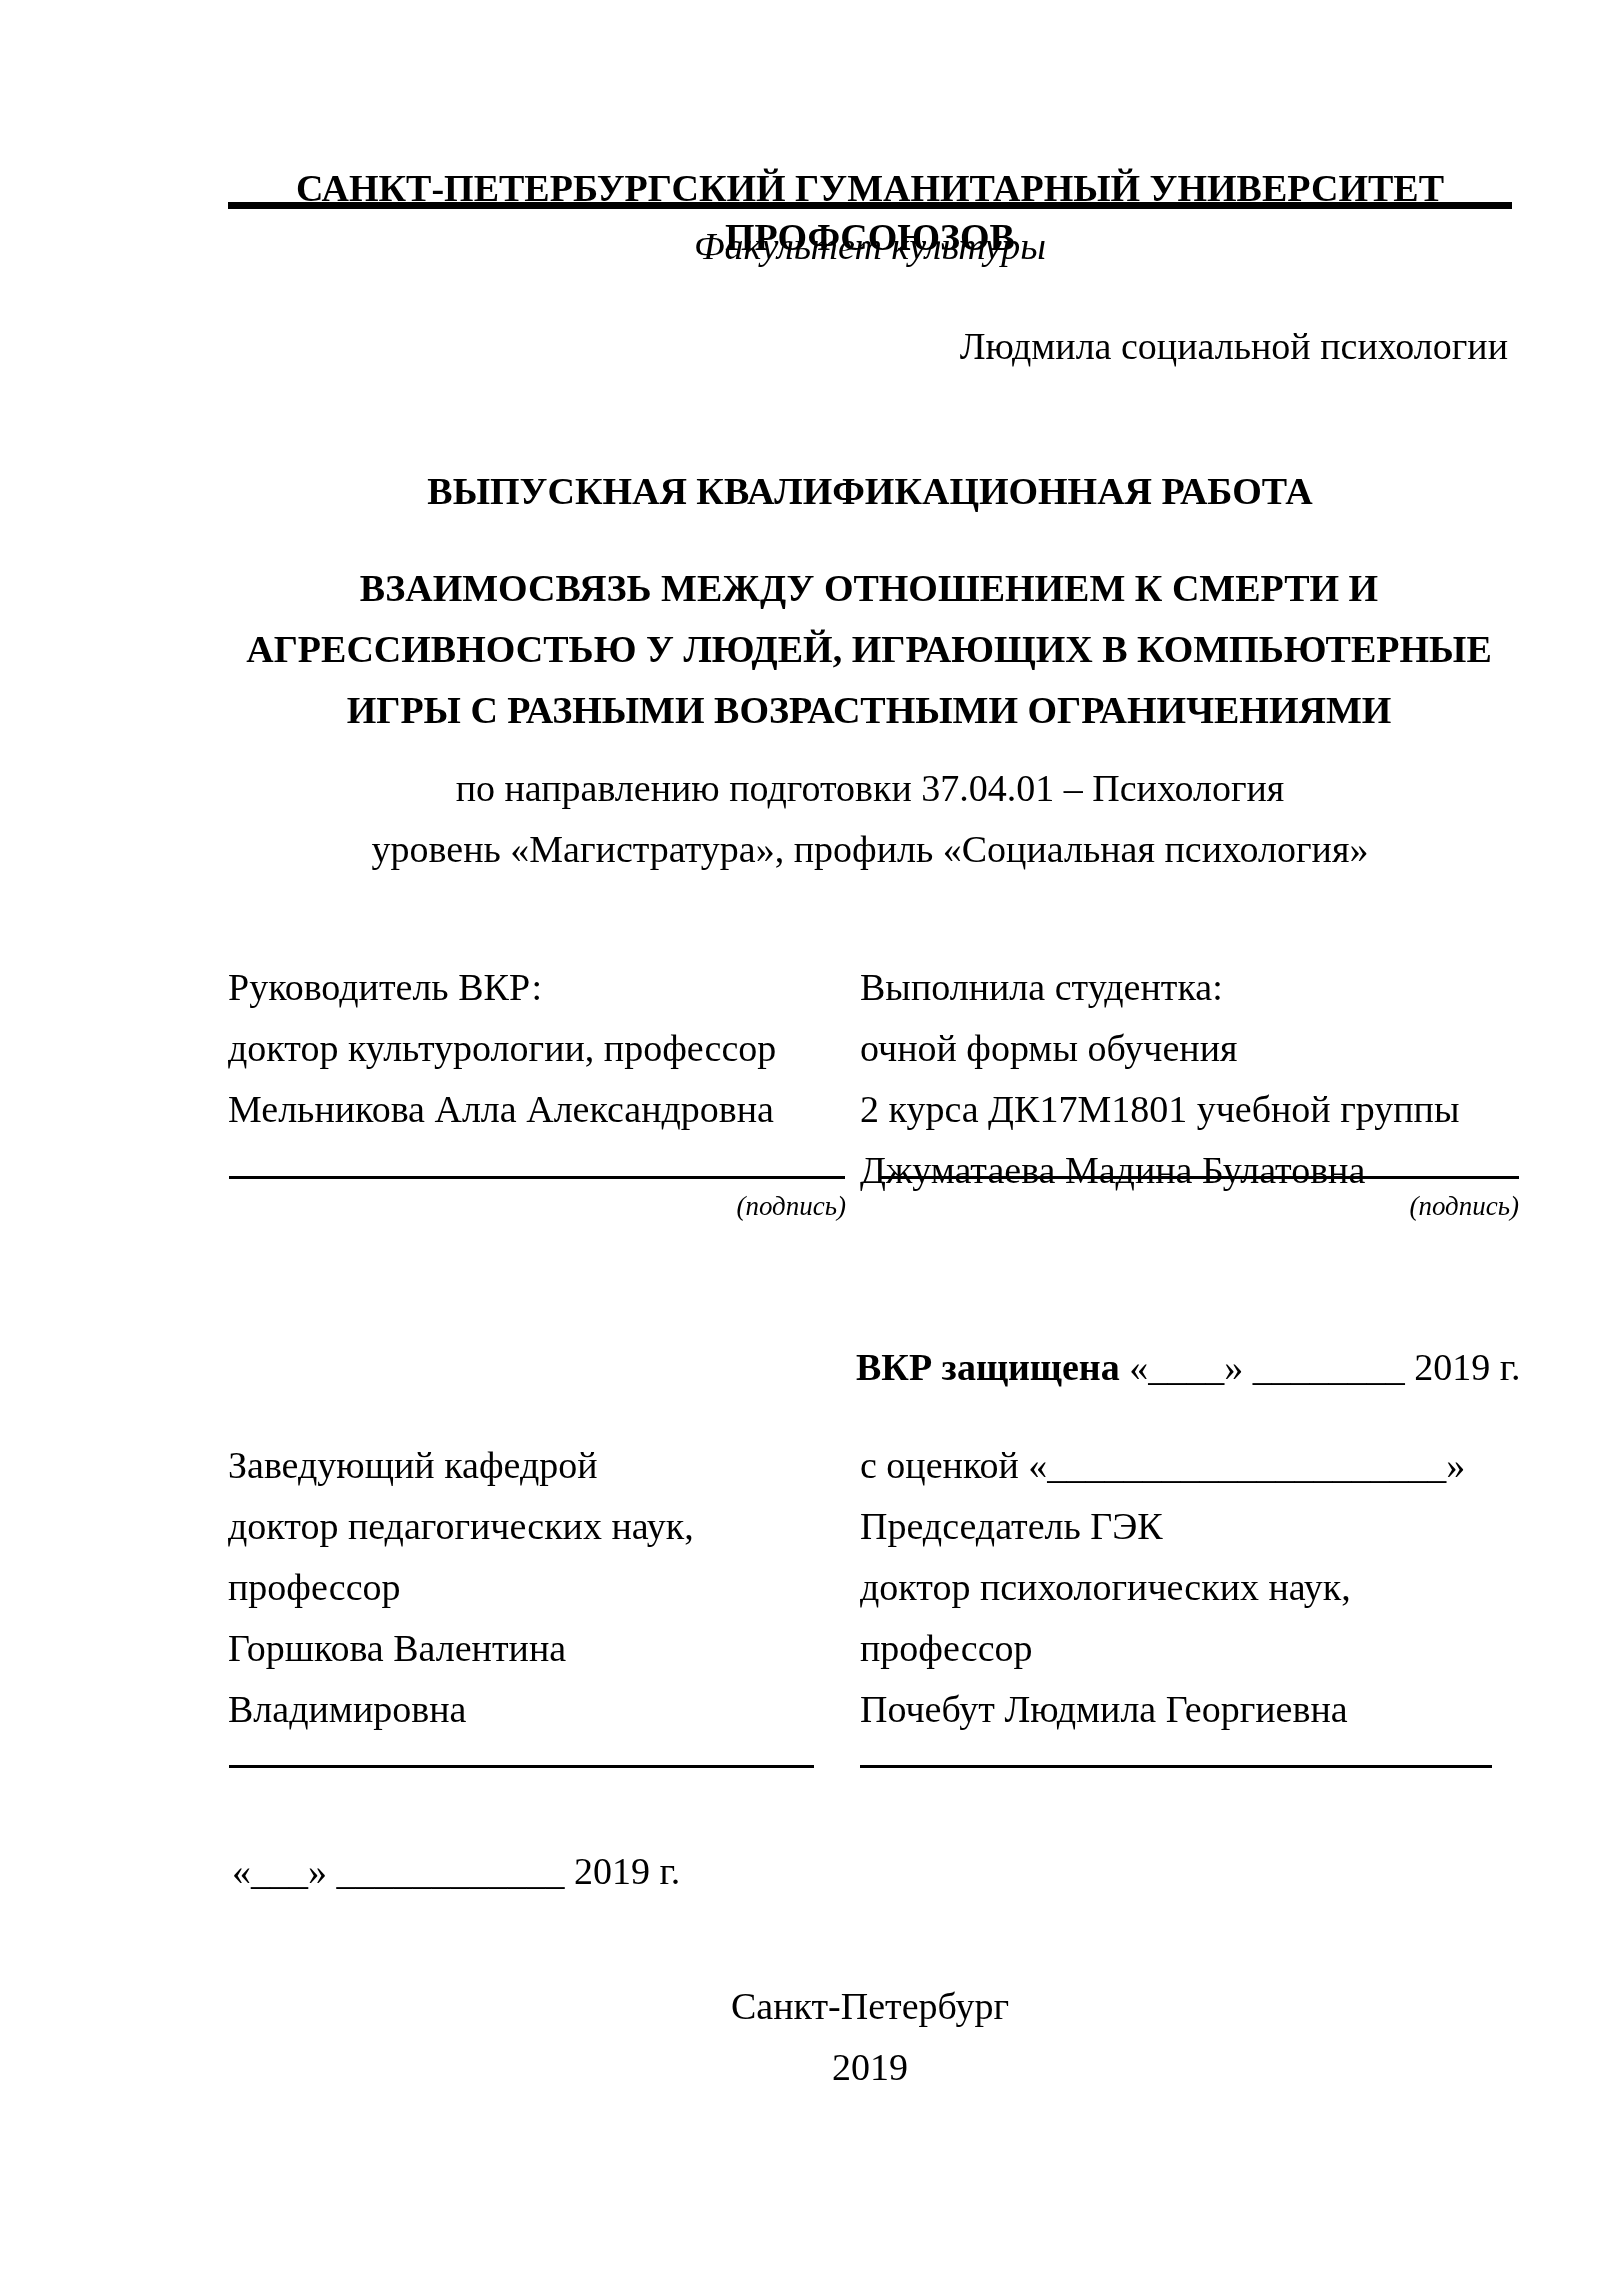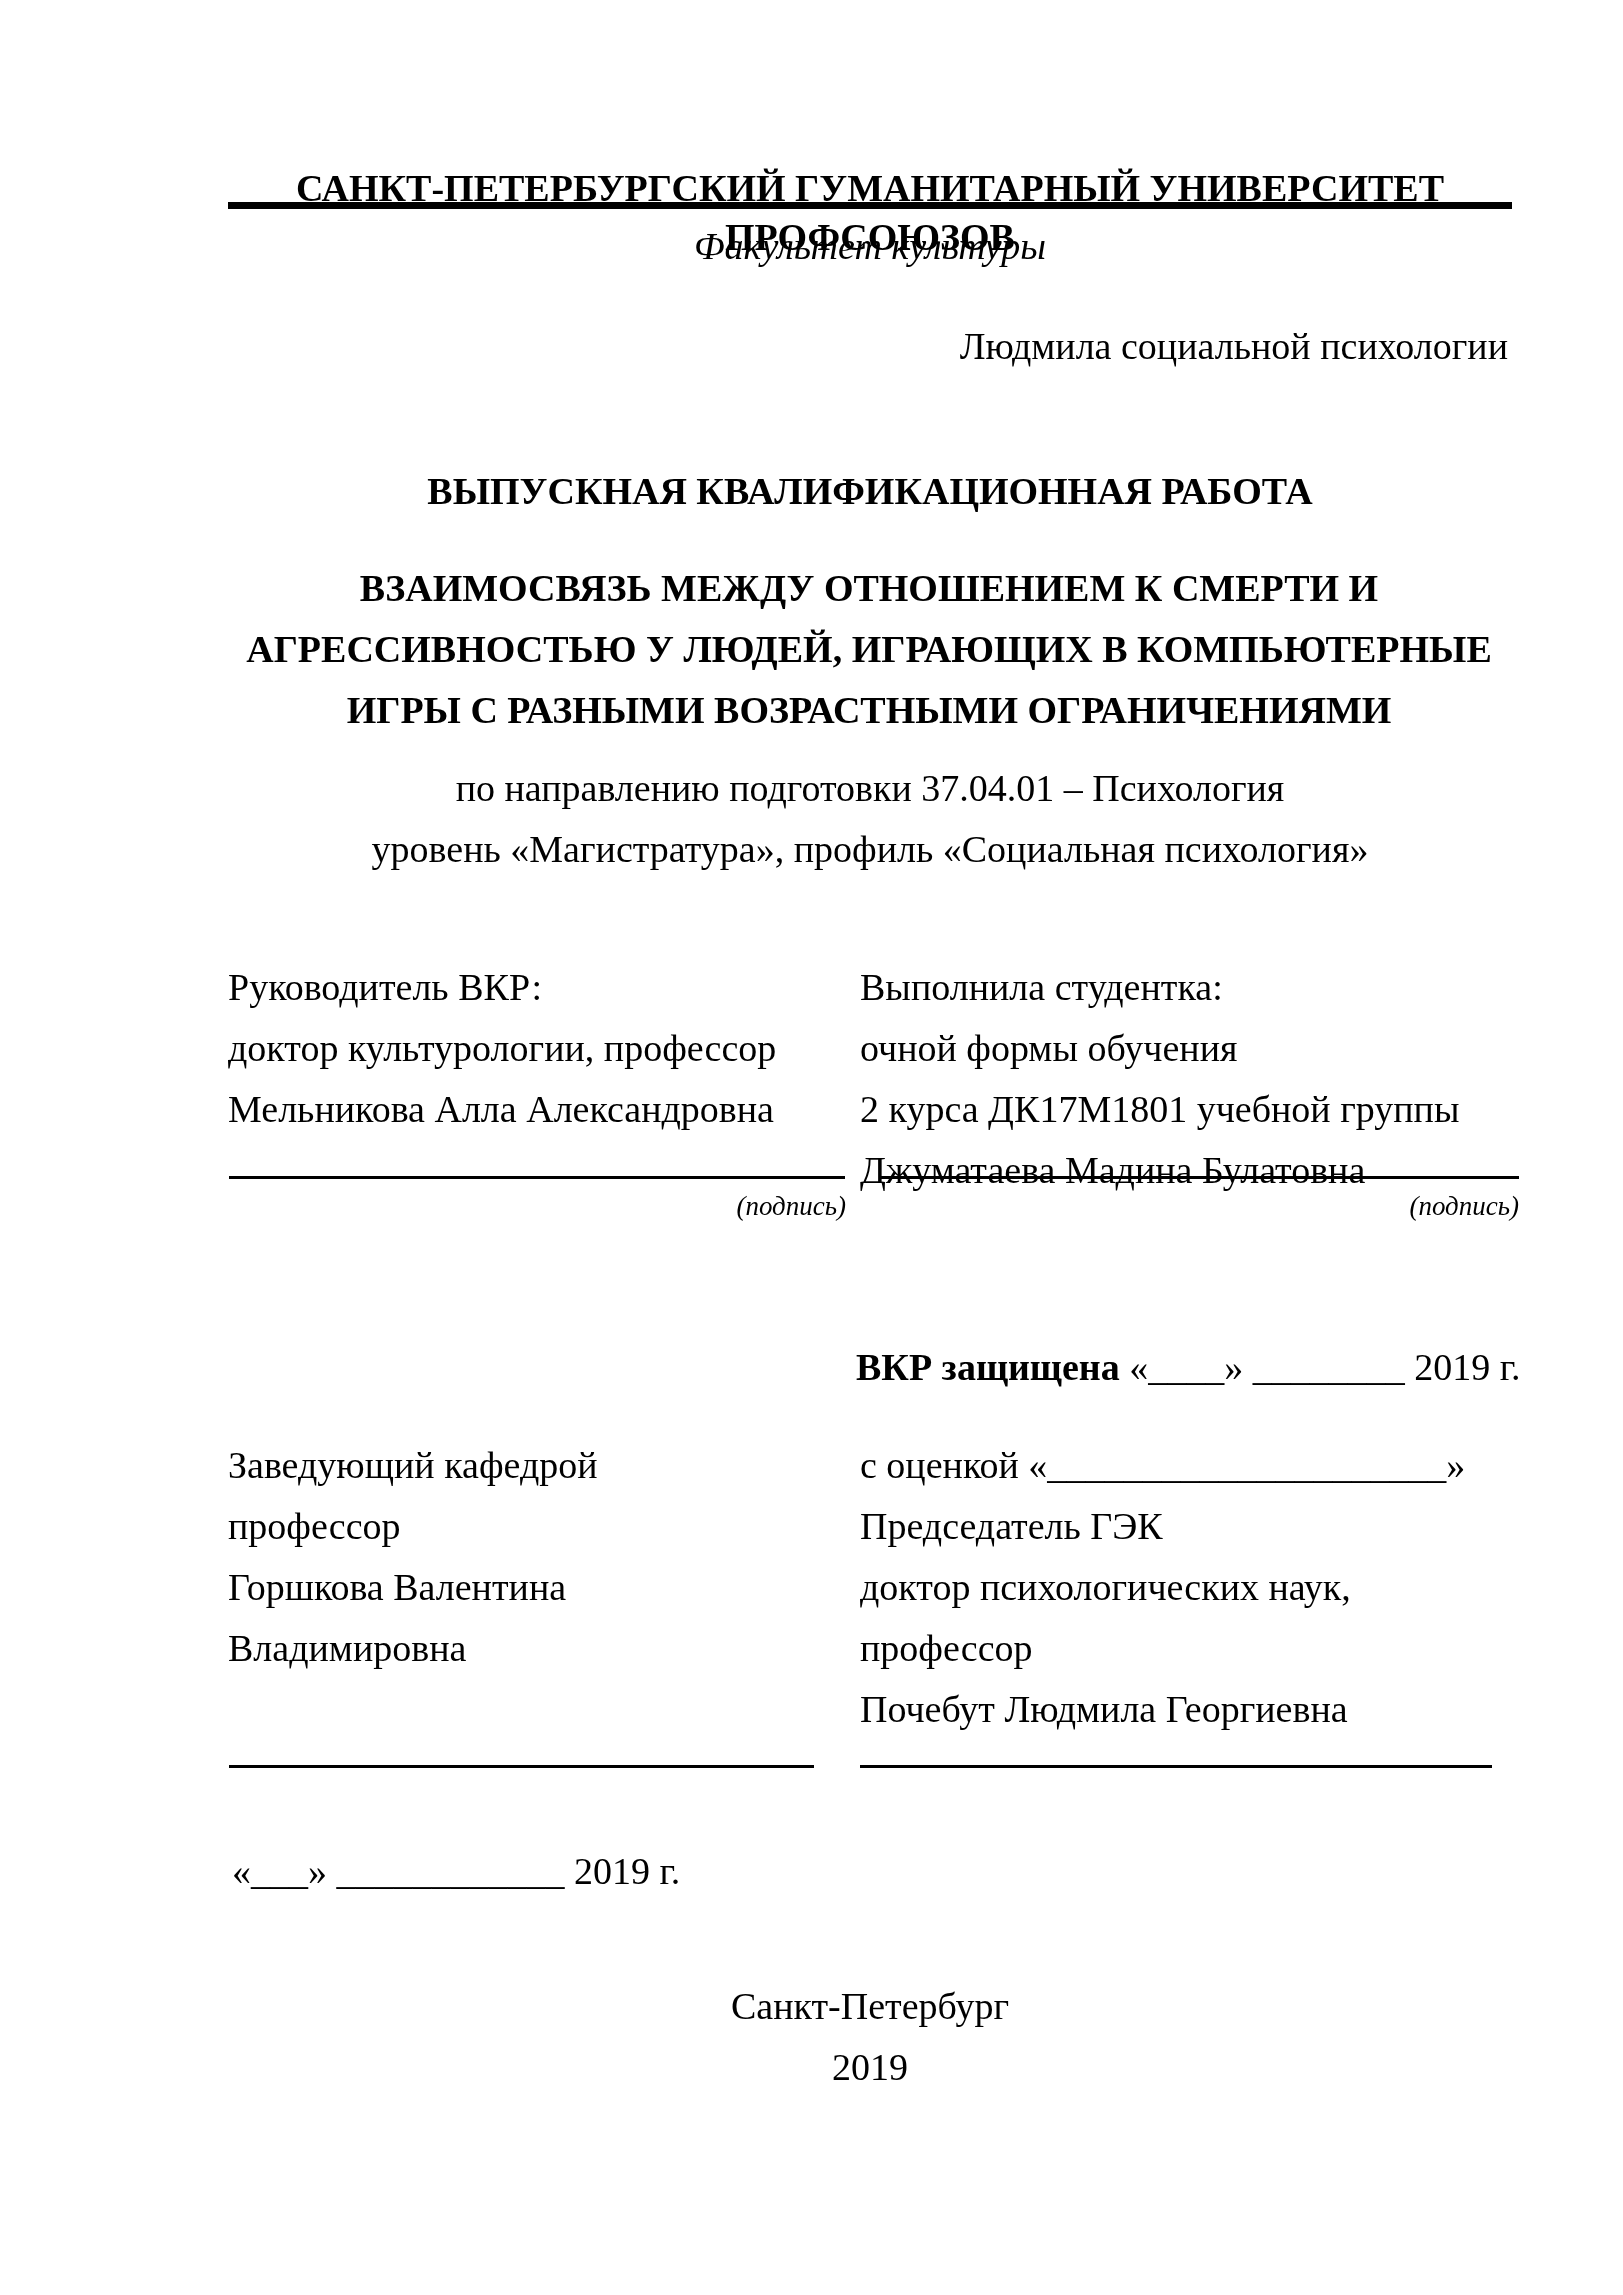--- a/index.html
+++ b/index.html
@@ -73,20 +73,21 @@
 
   <div class="abs cap ital rgt" style="left:228px; top:1182px; width:618px;">(подпись)</div>
   <div class="abs cap ital rgt" style="left:879px; top:1182px; width:640px;">(подпись)</div>
 
   <div class="abs t" style="left:856px; top:1331px; width:691px; white-space:nowrap;">
     <span class="b">ВКР защищена</span><span> «____» ________ 2019 г.</span>
   </div>
 
   <div class="abs" style="left:228px; top:1429px; width:620px;">
     <div class="t">Заведующий кафедрой</div>
+    <div class="t">доктор педагогических наук,</div>
     <div class="t">профессор</div>
     <div class="t">Горшкова Валентина</div>
     <div class="t">Владимировна</div>
   </div>
 
   <div class="abs" style="left:860px; top:1429px; width:663px;">
     <div class="t" style="white-space:nowrap;">с оценкой «_____________________»</div>
     <div class="t">Председатель ГЭК</div>
     <div class="t">доктор психологических наук,</div>
     <div class="t">профессор</div>

